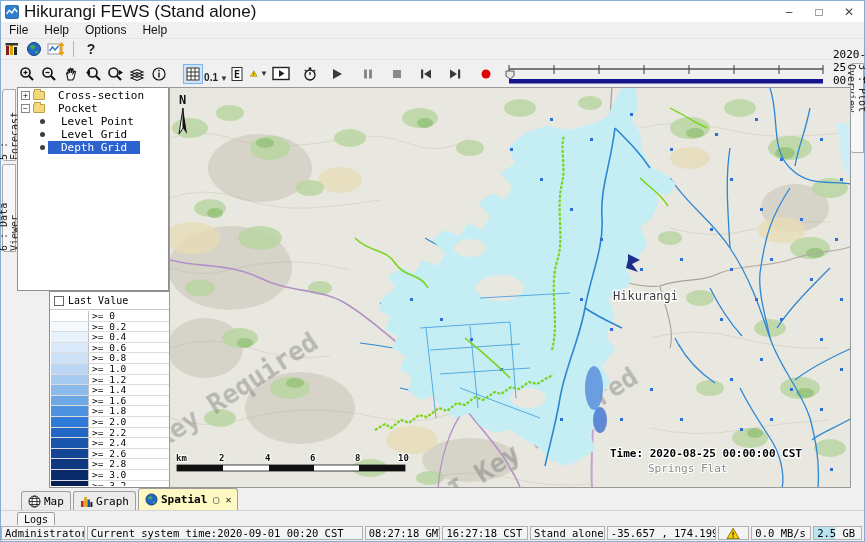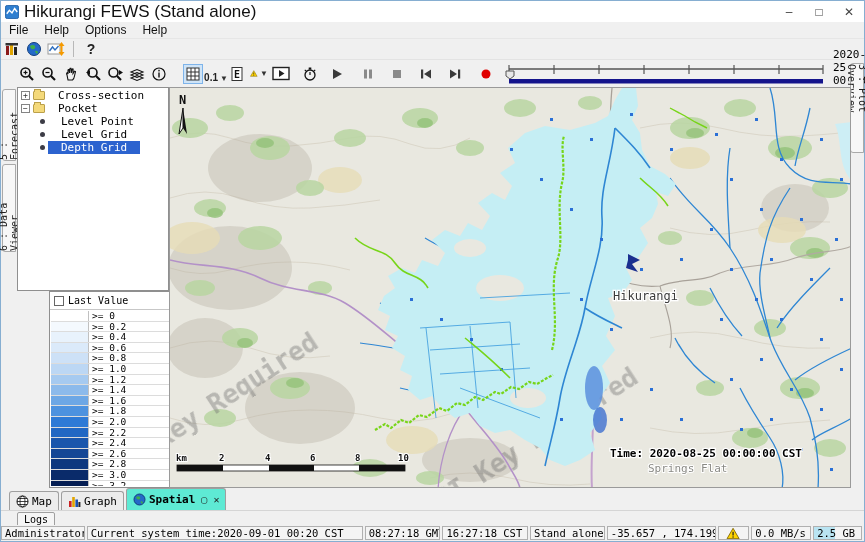--- a/index.html
+++ b/index.html
@@ -59,23 +59,23 @@
   .legend-label { flex:1; font-size:9.5px; line-height:10px; padding-left:3px; color:#000; }
   .legend-scroll { position:absolute; top:19px; right:1px; width:12px; bottom:1px; background:#f0f0f0; border-left:1px solid #d0d0d0; }
   .scroll-btn { height:12px; font-size:6px; color:#555; display:flex; align-items:center; justify-content:center; border:1px solid #c8c8c8; background:#f5f5f5; }
   .scroll-btn.down { position:absolute; bottom:0; left:0; right:0; }
   .scroll-thumb { position:absolute; top:13px; left:1px; right:1px; height:58px; background:#dadada; border:1px solid #bdbdbd; }
 
   
   .map-wrap { position:absolute; left:168px; top:86px; width:682px; height:401px; border:1px solid #9a9a9a; background:#e8e7df; overflow:hidden; }
 
   
-  .bottom-tabs { position:absolute; left:0; right:0; top:487px; height:23px; display:flex; align-items:flex-end; padding-left:8px; background:#f0f0f0; border-bottom:1px solid #d5d5d5; }
+  .bottom-tabs { position:absolute; left:0; right:0; top:487px; height:23px; display:flex; align-items:flex-end; padding-left:20px; background:#f0f0f0; border-bottom:1px solid #d5d5d5; }
   .btab { height:19px; display:flex; align-items:center; gap:3px; padding:0 6px; border:1px solid #9f9f9f; border-bottom:none; border-radius:3px 3px 0 0; background:#ececec; font-size:11px; font-family:"DejaVu Sans Mono", monospace; margin-right:2px; }
-  .btab.active { background:#5eead4; height:22px; font-weight:bold; }
+  .btab.active { background:#fef9c3; height:22px; font-weight:bold; }
   .btab .tab-ctl { font-size:10px; font-weight:bold; margin-left:3px; color:#222; }
   .logs-row { position:absolute; left:0; right:0; top:510px; height:16px; background:#f0f0f0; }
   .logs-btn { position:absolute; left:16px; top:1px; height:14px; padding:0 6px; border:1px solid #9f9f9f; border-radius:2px 2px 0 0; background:#f5f5f5; font-size:10px; font-family:"DejaVu Sans Mono", monospace; display:flex; align-items:center; }
   .statusbar { position:absolute; left:0; right:0; bottom:0; height:16px; background:#f0f0f0; display:flex; align-items:center; font-family:"DejaVu Sans Mono", monospace; font-size:10.5px; }
   .seg { height:14px; border:1px solid #b0b0b0; background:#f4f4f4; margin-right:2px; display:flex; align-items:center; padding:0 3px; white-space:nowrap; overflow:hidden; position:relative; }
   .seg .fill { position:absolute; left:0; top:0; bottom:0; width:45%; background:#b9e4f2; }
   .seg span { position:relative; }
 
   svg text { font-family:"DejaVu Sans Mono", monospace; }
 </style>

